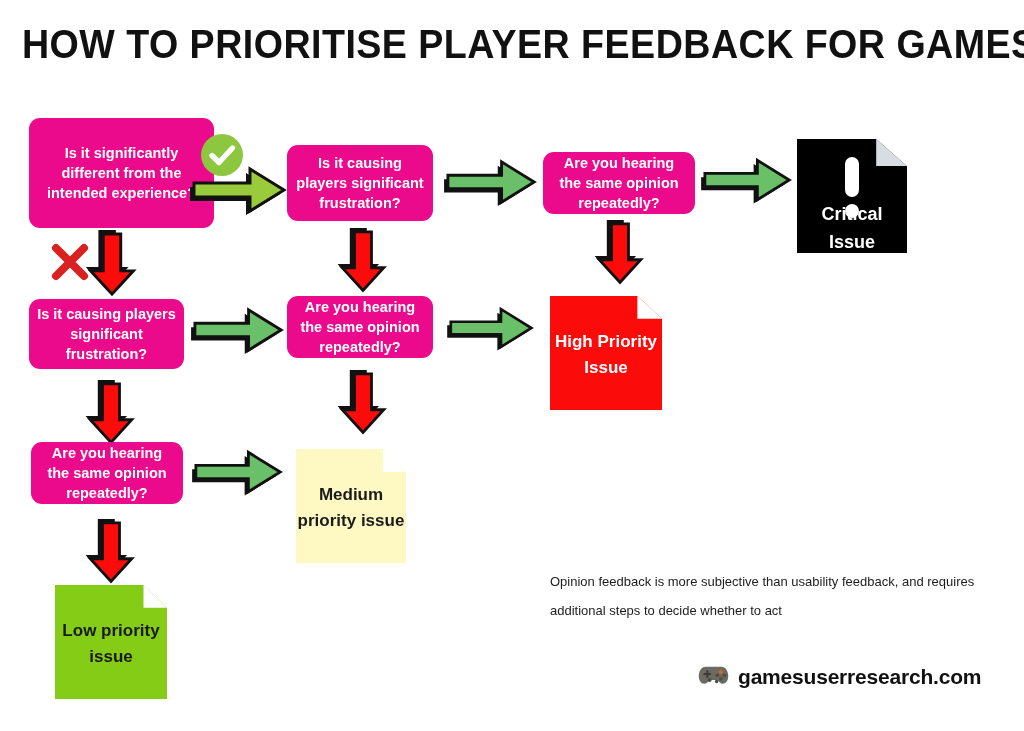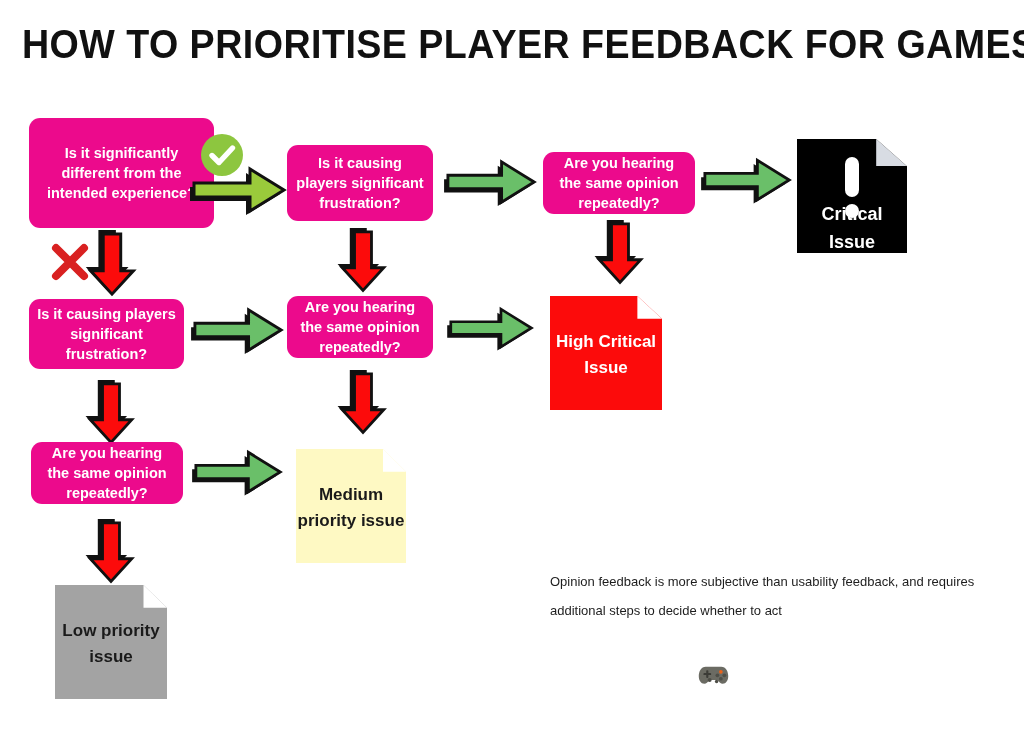--- a/index.html
+++ b/index.html
@@ -108,21 +108,21 @@
     clip-path: polygon(0 0, 79% 0, 100% 20%, 100% 100%, 0 100%);
   }
   .note-medium .fold {
     position:absolute; right:0; top:0; width:21%; height:20%;
     background:#ffffff;
     clip-path: polygon(0 0, 100% 100%, 0 100%);
     z-index:3;
   }
 
   .note-low {
-    background: #a3a3a3;
+    background: #84cc16;
     color: #1a1a1a;
     font-size: 17px;
     clip-path: polygon(0 0, 79% 0, 100% 20%, 100% 100%, 0 100%);
   }
   .note-low .fold {
     position:absolute; right:0; top:0; width:21%; height:20%;
     background:#ffffff;
     clip-path: polygon(0 0, 100% 100%, 0 100%);
     z-index:3;
   }
@@ -273,21 +273,21 @@
     <svg width="86" height="52" viewBox="0 0 96 54">
       <g transform="translate(-4,4)">
         <path d="M2 20 H58 V6 L92 27 L58 48 V34 H2 Z" fill="#111111"></path>
       </g>
       <path d="M2 20 H58 V6 L92 27 L58 48 V34 H2 Z" fill="#6ABF69" stroke="#111111" stroke-width="3"></path>
     </svg>
   </div>
 
   <div class="note note-high" style="left:550px; top:296px; width:112px; height:114px;">
     <div class="fold"></div>
-    <div class="note-inner">High Critical Issue</div>
+    <div class="note-inner">High Priority Issue</div>
   </div>
 
   <div class="arrow" style="left:84px; top:382px;">
     <svg width="54" height="66" viewBox="0 0 56 70">
       <g transform="translate(-5,-4)">
         <path d="M19 2 H37 V40 H50 L28 64 L6 40 H19 Z" fill="#111111"></path>
       </g>
       <path d="M19 2 H37 V40 H50 L28 64 L6 40 H19 Z" fill="#FC0B0B" stroke="#111111" stroke-width="3"></path>
     </svg>
   </div>
@@ -343,15 +343,16 @@
         <rect x="7" y="13" width="10" height="2.8" rx="1.2" fill="#3c3c37"></rect>
         <rect x="10.6" y="9.4" width="2.8" height="10" rx="1.2" fill="#3c3c37"></rect>
         <circle cx="29.5" cy="11.5" r="2.4" fill="#e8621a"></circle>
         <circle cx="34" cy="16" r="2.4" fill="#4e4e47"></circle>
         <circle cx="25" cy="16" r="2.4" fill="#4e4e47"></circle>
         <circle cx="29.5" cy="20.5" r="2.4" fill="#4e4e47"></circle>
         <circle cx="15" cy="22" r="2.6" fill="#4e4e47"></circle>
         <circle cx="24" cy="24" r="2.2" fill="#4e4e47"></circle>
       </svg>
     </span>
+    <span class="brand-text">gamesuserresearch.com</span>
   </div>
 
 </div>
 
 </body></html>

